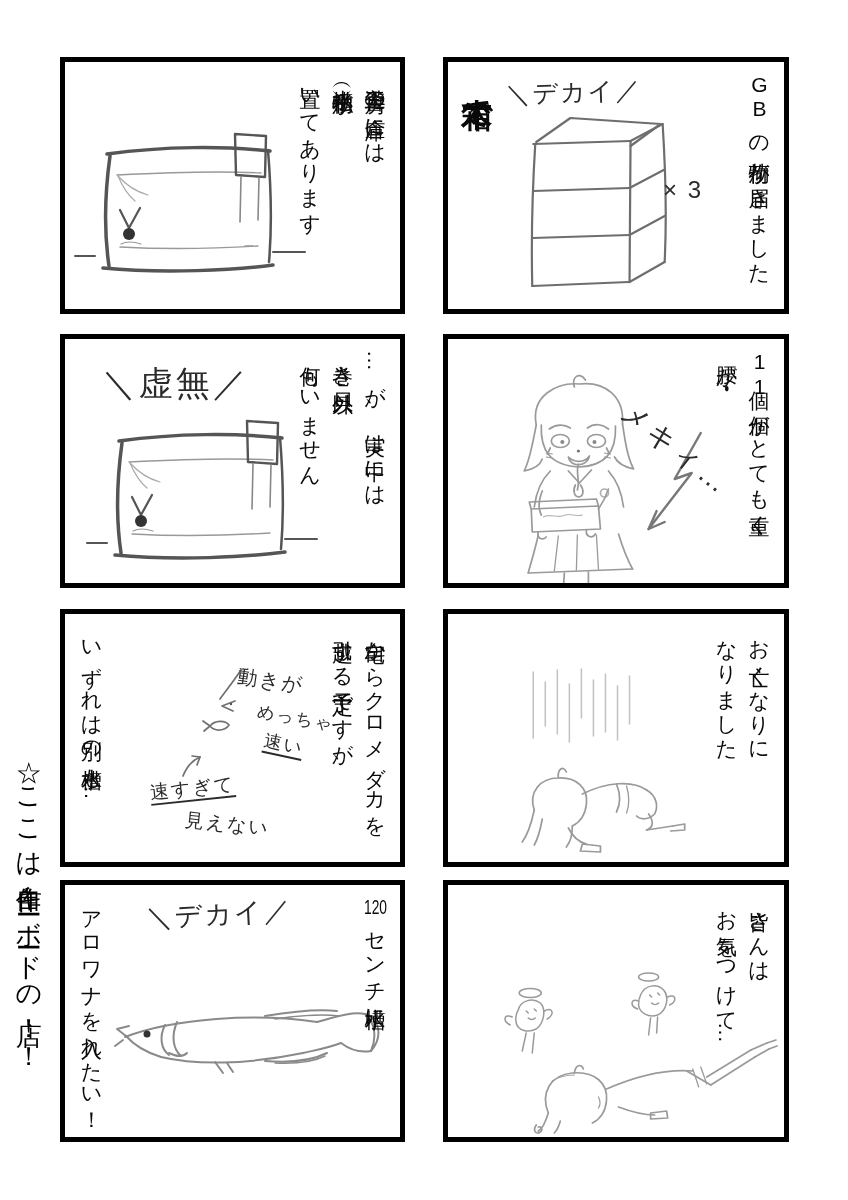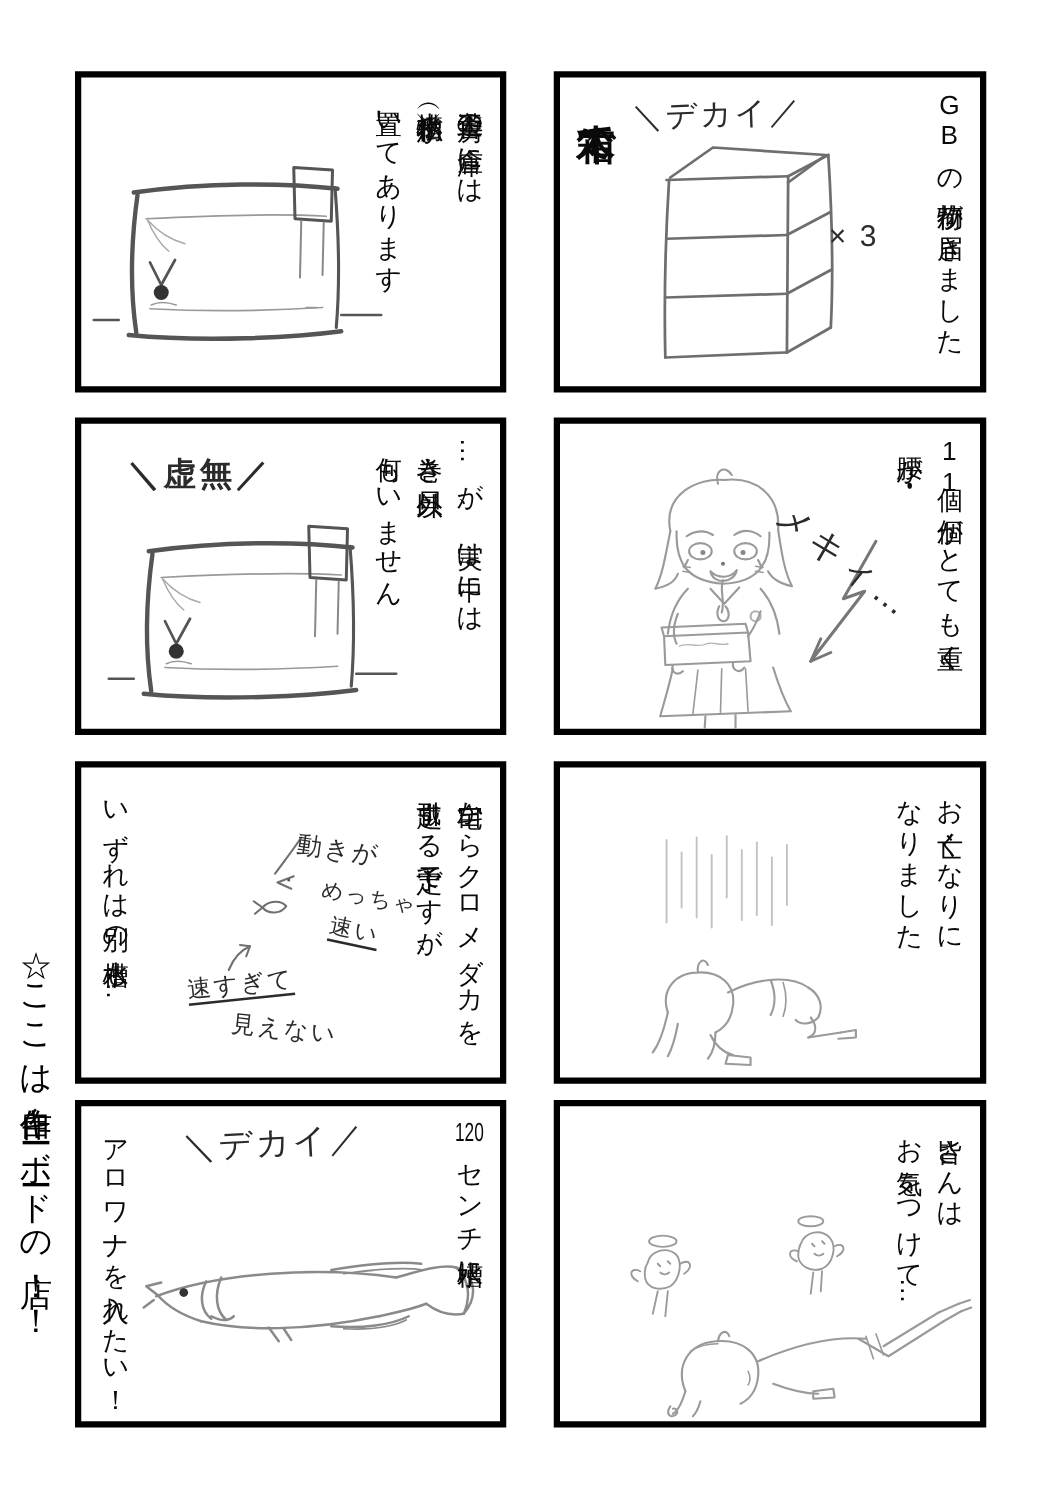--- a/index.html
+++ b/index.html
@@ -153,21 +153,21 @@
         <path d="M55,148 L64,166 L75,146" stroke-width="2.2"></path>
         <circle cx="64" cy="172" r="6" fill="#333" stroke="none"></circle>
         <path d="M56,182 C 62,179 70,180 76,182" stroke-width="1.2" stroke="#999"></path>
         <path d="M10,194 L30,194" stroke-width="2"></path>
         <path d="M208,190 L240,190" stroke-width="2"></path>
       </g>
     </svg>
     <div class="vtext cap-r">…が、実は中には
 巻き貝以外
 何もいません</div>
-  <div class="ann" style="left: 11%; top: 11%; font-size: 26px; transform: rotate(0deg); letter-spacing: 3px; font-weight: bold;">＼虚無／</div>
+  <div class="ann" style="left: 11%; top: 11%; font-size: 34px; transform: rotate(0deg); letter-spacing: 3px;">＼虚無／</div>
     </section>
 
   <section class="panel col-r row3">
     <svg class="sketch" viewBox="0 0 335 248" preserveAspectRatio="none" aria-hidden="true">
       <g stroke="#c2c2c2" stroke-width="1.5" stroke-linecap="round">
         <path d="M85,58 V124"></path>
           <path d="M97,68 V112"></path>
           <path d="M109,56 V120"></path>
         <path d="M121,70 V128"></path>
           <path d="M133,55 V104"></path>

